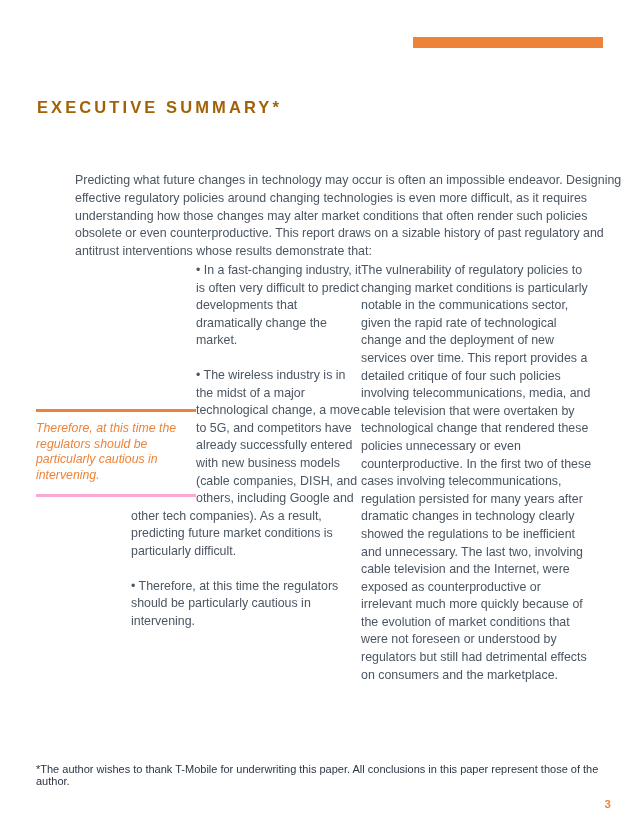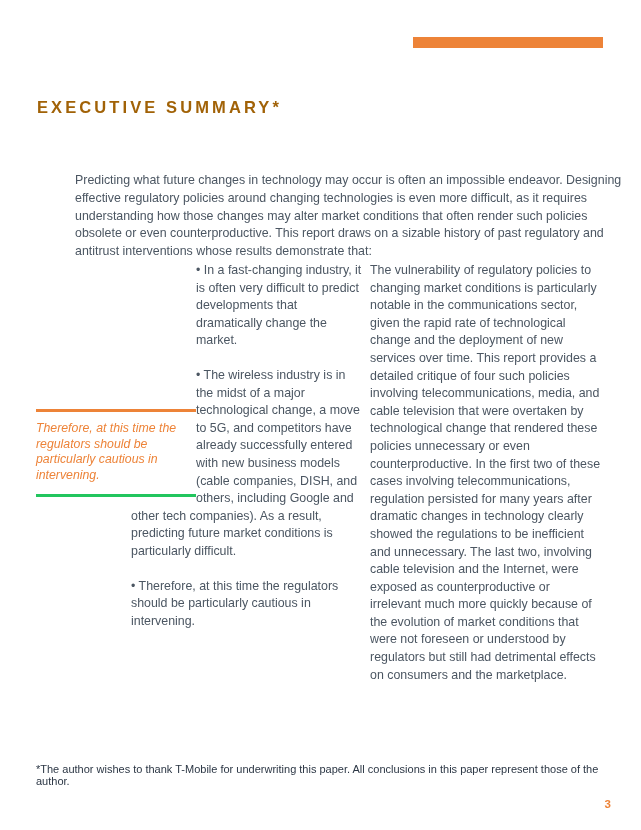--- a/index.html
+++ b/index.html
@@ -67,35 +67,35 @@
   .col-left {
     position: absolute;
     left: 0;
     top: 0;
     width: 328px;
     height: 440px;
   }
 
   .col-right {
     position: absolute;
-    left: 334px;
+    left: 325px;
     top: 0;
     width: 231px;
     font-size: 12.4px;
     line-height: 17.6px;
     color: #4B5662;
   }
 
   
   .pullquote {
     float: left;
     width: 160px;
     margin: 147px 0 10px 0;
     border-top: 3px solid #ED8338;
-    border-bottom: 3px solid #22c55e;
+    border-bottom: 3px solid #f9a8d4;
     padding: 9px 0 11px 0;
     color: #ED8338;
     font-size: 12.3px;
     font-style: italic;
     line-height: 15.6px;
     box-sizing: border-box;
   }
 
   .bullets {
     font-size: 12.4px;

